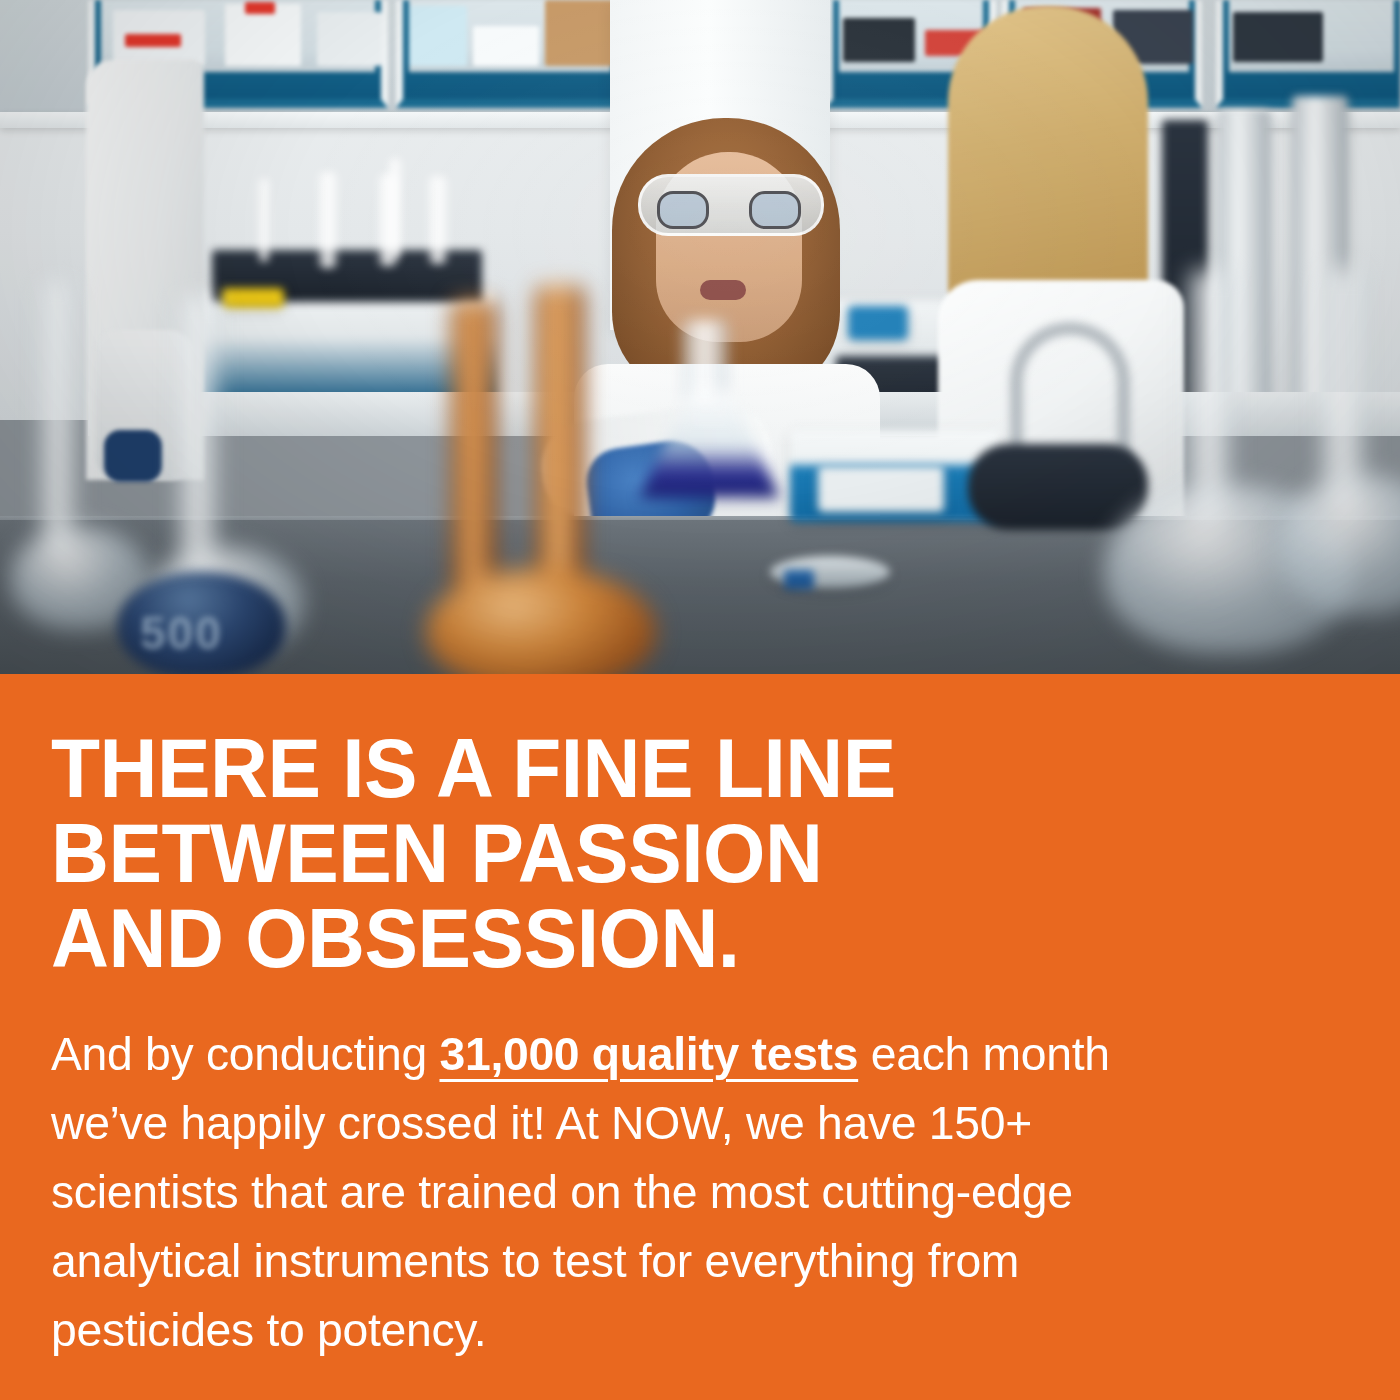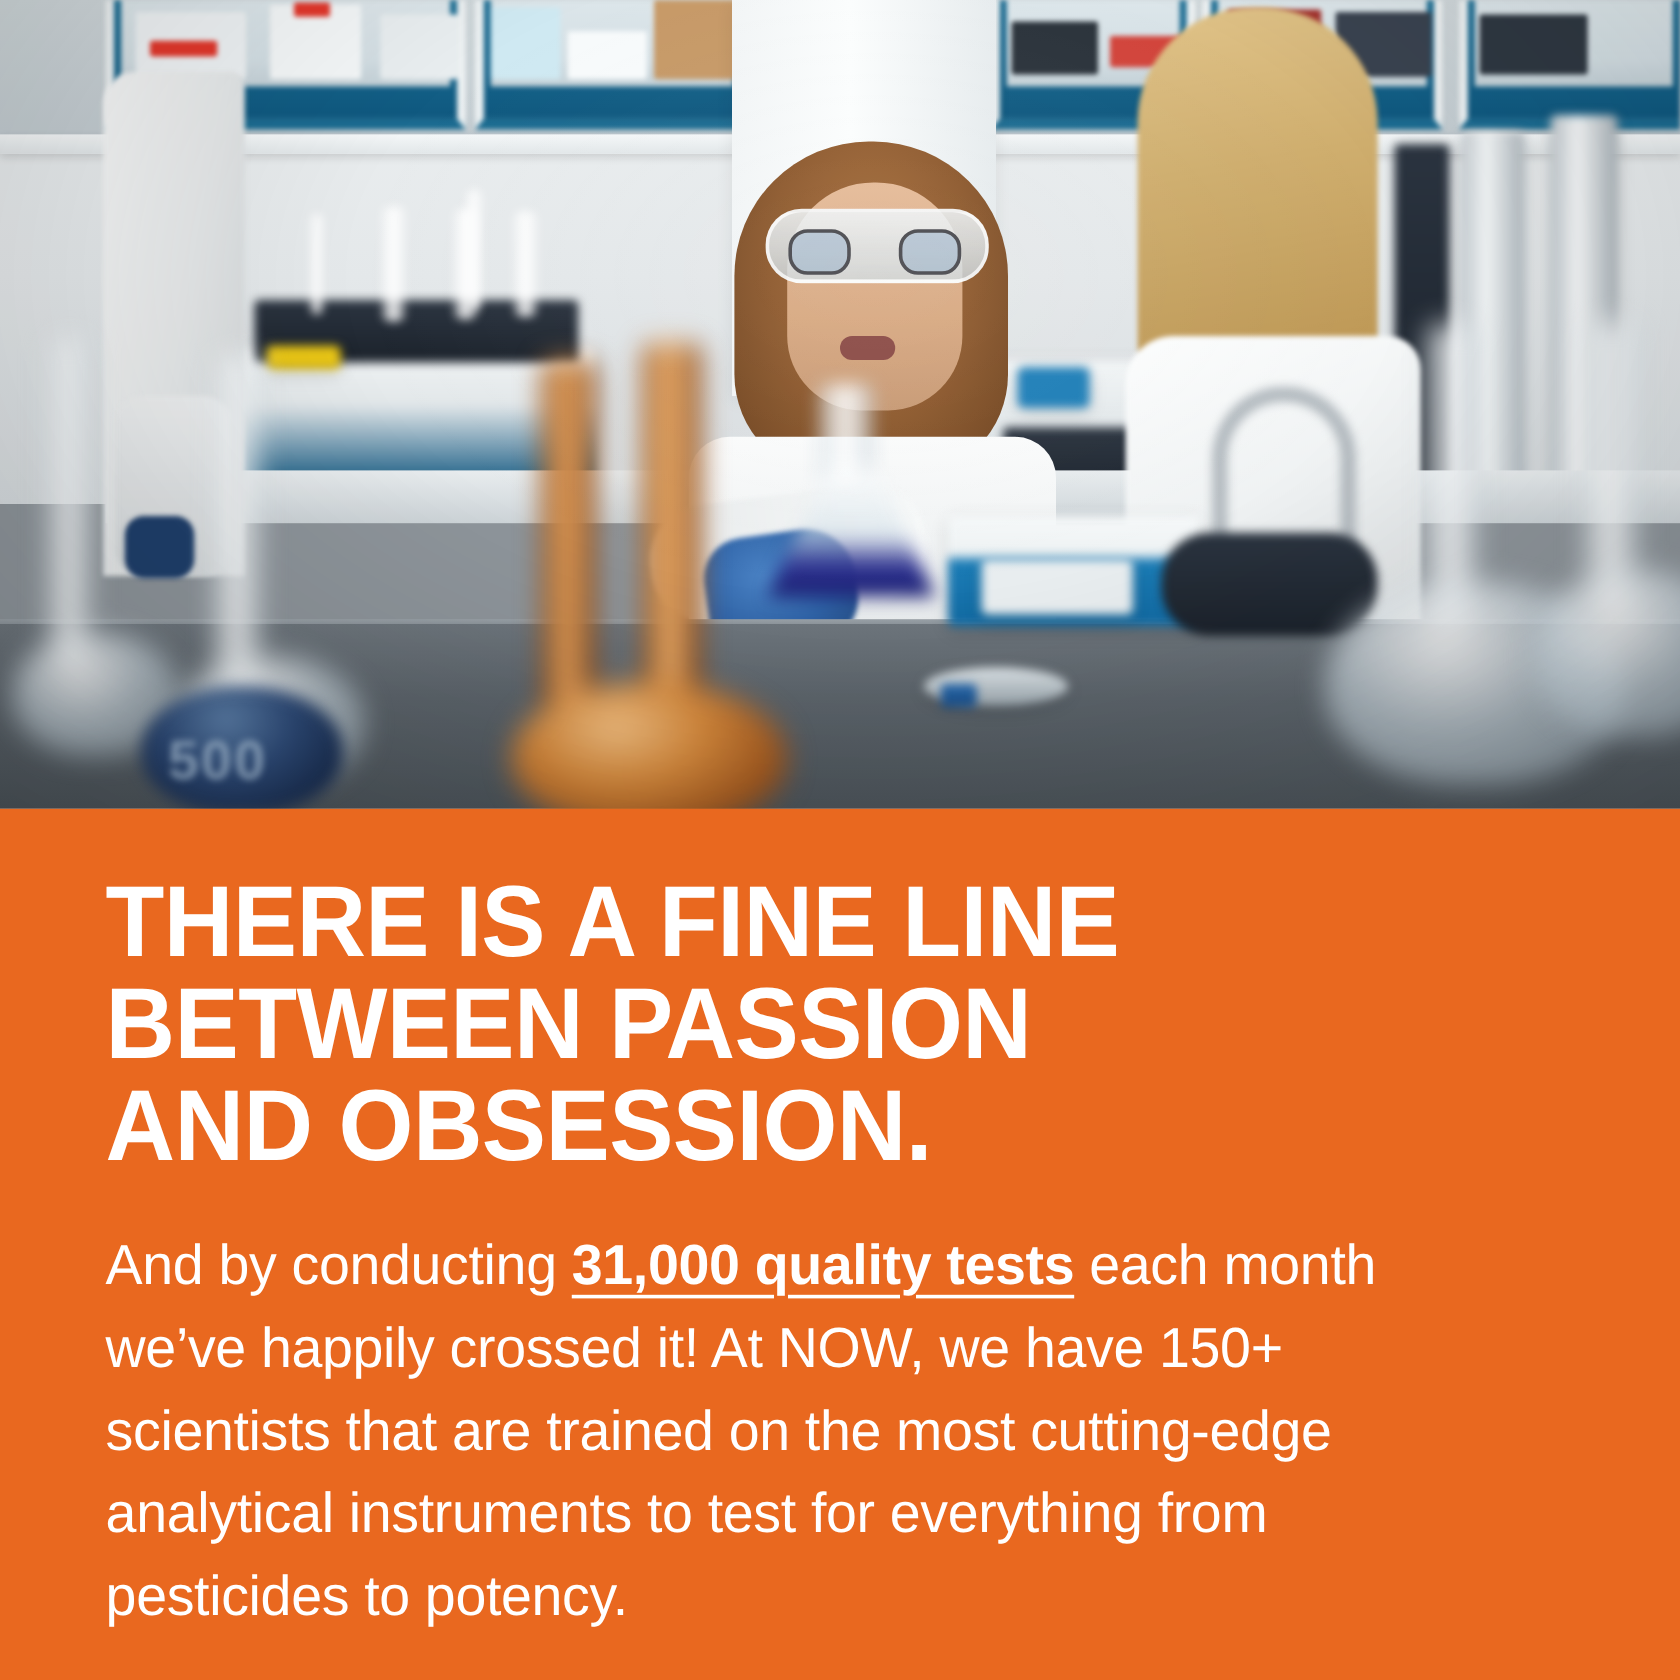--- a/index.html
+++ b/index.html
@@ -217,21 +217,21 @@
     pointer-events:none;
   }
   .blur-soft { filter:blur(2.2px); }
   .blur-mid  { filter:blur(4px); }
 
   
   .copy-panel {
     position:relative;
     width:1400px; height:726px;
     background:#e9681f;
-    padding:52px 110px 0 88px;
+    padding:52px 110px 0 51px;
   }
 
   .headline {
     font-family:"Liberation Sans", sans-serif;
     font-weight:700;
     font-size:84px;
     line-height:85px;
     letter-spacing:-0.5px;
     color:#ffffff;
     text-transform:uppercase;

